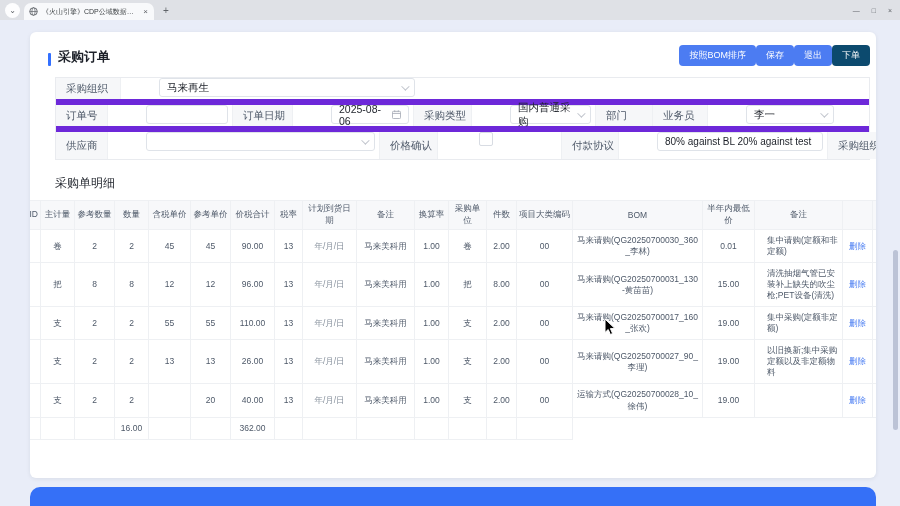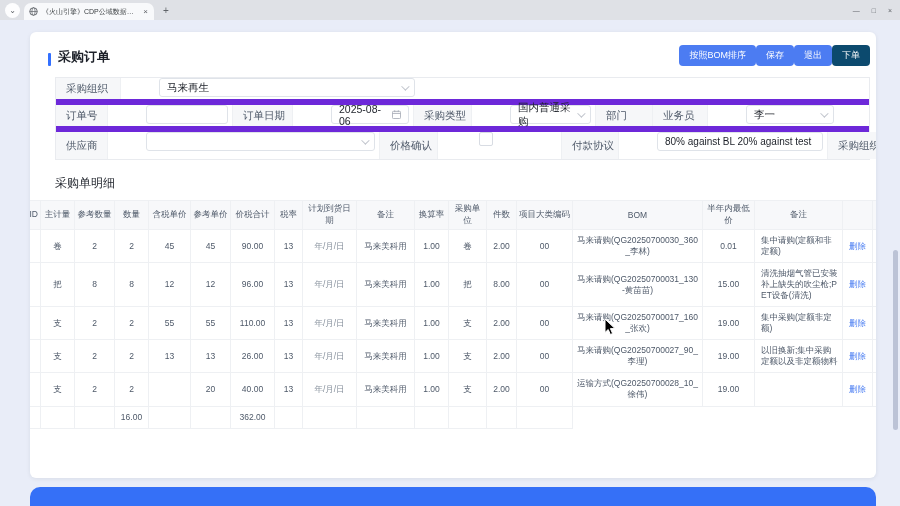--- a/index.html
+++ b/index.html
@@ -62,21 +62,21 @@
 
   
   .detail-title { margin:15px 0 8px 25px; font-size:12px; font-weight:normal; color:#1d2129; }
   .table-wrap { width:100%; overflow:hidden; }
   table { border-collapse:collapse; table-layout:fixed; width:870px; margin-left:-12px; }
   th { background:#f7f8fa; color:#4e5969; font-size:8.5px; font-weight:normal; height:24px;
     border:1px solid #eef0f3; padding:2px; text-align:center; overflow:hidden; }
   td { font-size:8.5px; color:#4e5969; border:1px solid #eef0f3; padding:5px 3px;
     text-align:center; line-height:1.3; word-break:break-all; background:#fff; }
   tbody tr { min-height:28px; }
-  td.left { text-align:left; padding-left:6px; }
+  td.left { text-align:left; padding-left:12px; }
   td.muted { color:#86909c; }
   td.nob { border:none; background:transparent; }
   a.del { color:#4a7df2; text-decoration:none; cursor:pointer; }
 
   
   .footer-bar { position:absolute; left:30px; right:24px; top:487px; height:28px;
     background:#3570f7; border-radius:10px; }
 
   
   .scroll-thumb { position:absolute; right:2px; top:250px; width:5px; height:180px;

